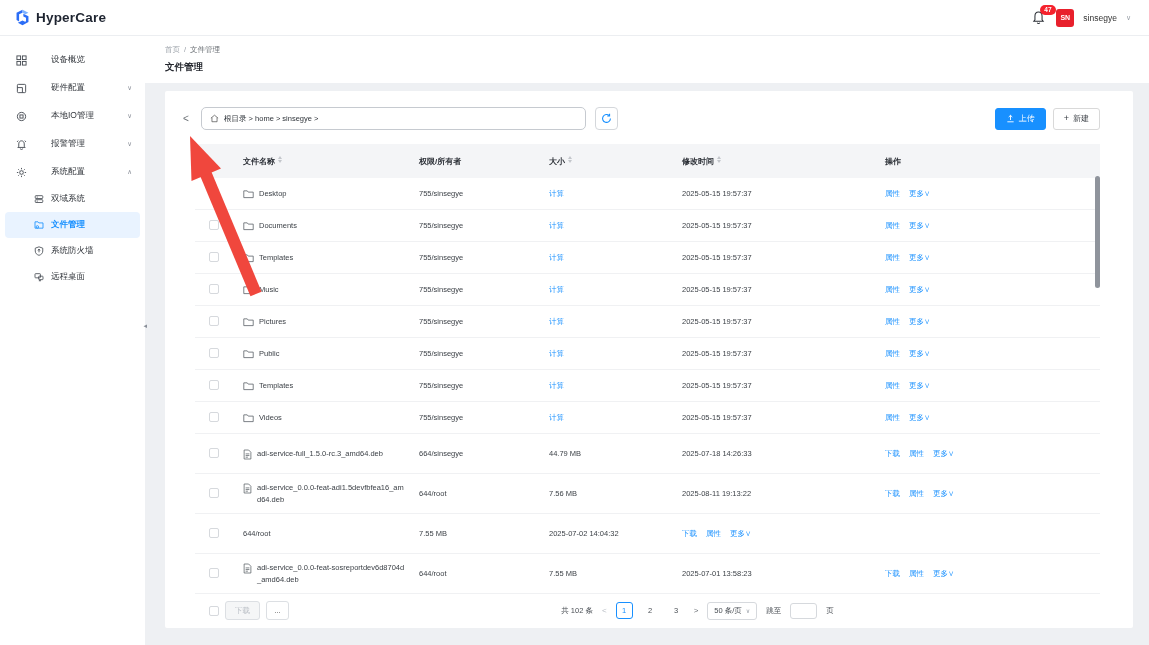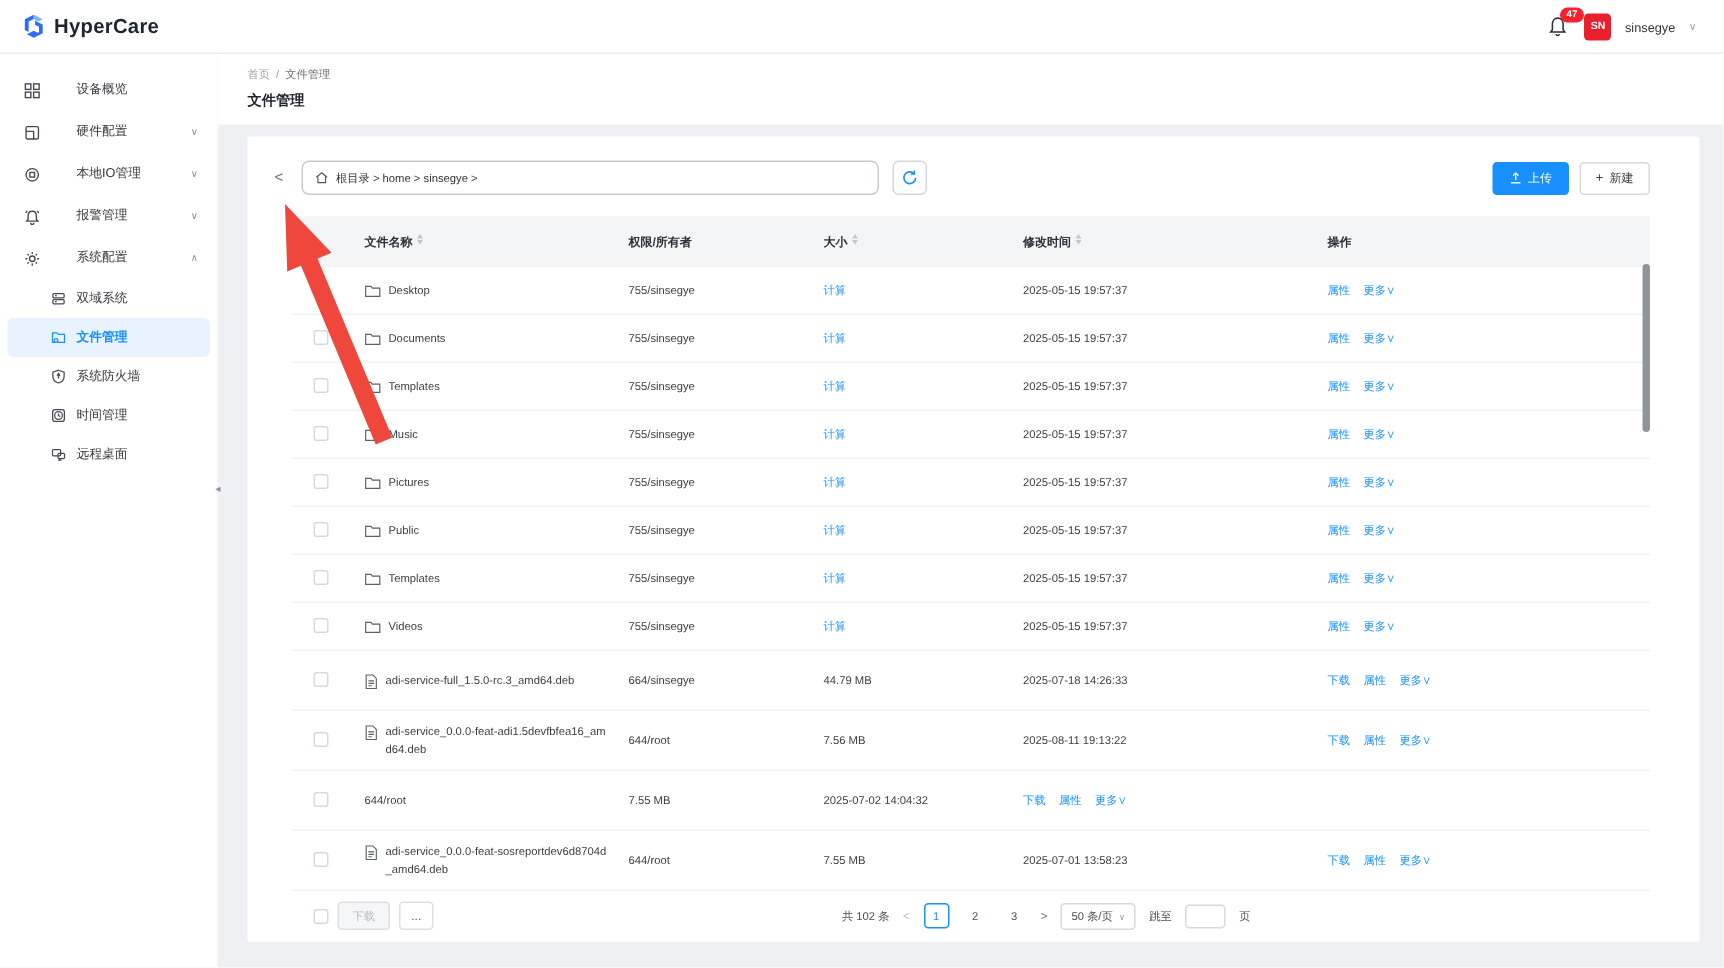--- a/index.html
+++ b/index.html
@@ -212,32 +212,20 @@
               <path d="M6 3.6 V7.6 M4.8 5.4 L6 3.6 L7.2 5.4"></path>
             </g>
           </svg>
         </span>
       <span>系统防火墙</span>
     </div>
     <div class="side-sub">
       <span>
           <svg width="10" height="10" viewBox="0 0 12 12">
             <g fill="none" stroke="#454a52">
-              <rect x="1.3" y="1.3" width="9.4" height="9.4" rx="2"></rect>
-              <circle cx="6" cy="6" r="3.1"></circle>
-              <path d="M6 4.4 V6 L7.3 6.9"></path>
-            </g>
-          </svg>
-        </span>
-      <span>时间管理</span>
-    </div>
-    <div class="side-sub">
-      <span>
-          <svg width="10" height="10" viewBox="0 0 12 12">
-            <g fill="none" stroke="#454a52">
               <rect x="1.2" y="2" width="6.5" height="5" rx="0.8"></rect>
               <rect x="5.6" y="5" width="5.2" height="4.2" rx="0.8"></rect>
               <path d="M7 9.2 V10.5 M5.8 10.5 H8.4"></path>
             </g>
           </svg>
         </span>
       <span>远程桌面</span>
     </div>
 
     <span class="collapse-handle">◂</span>

